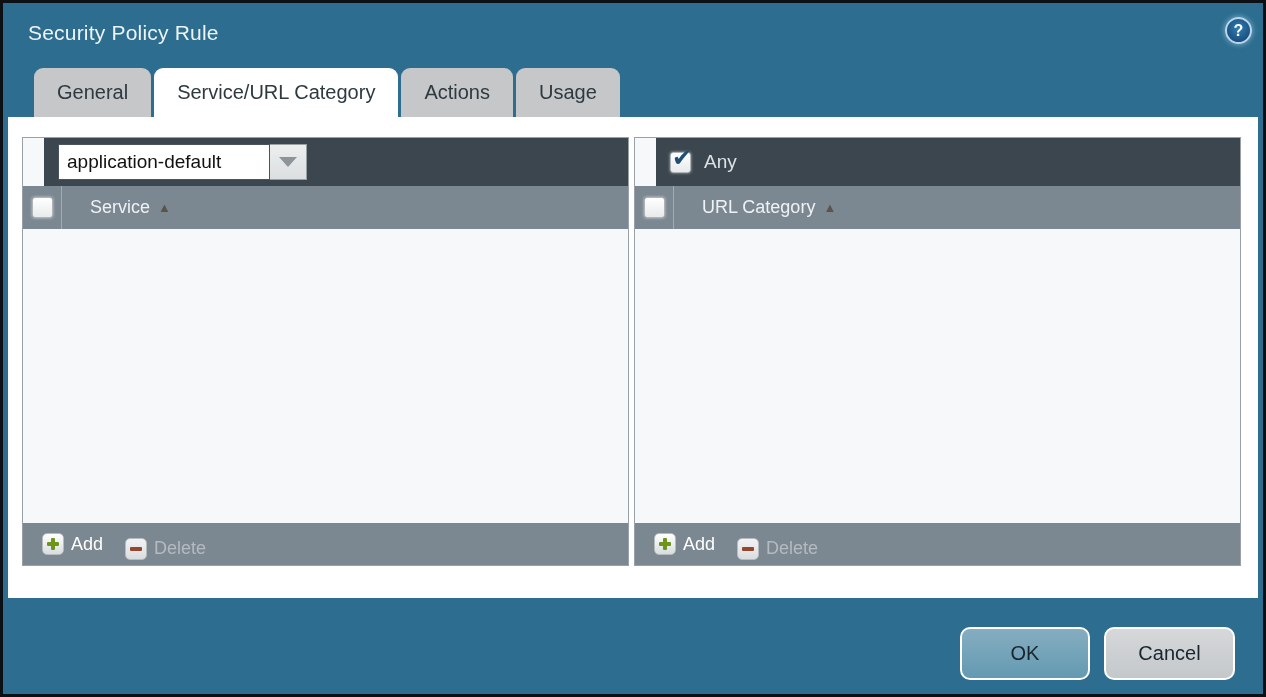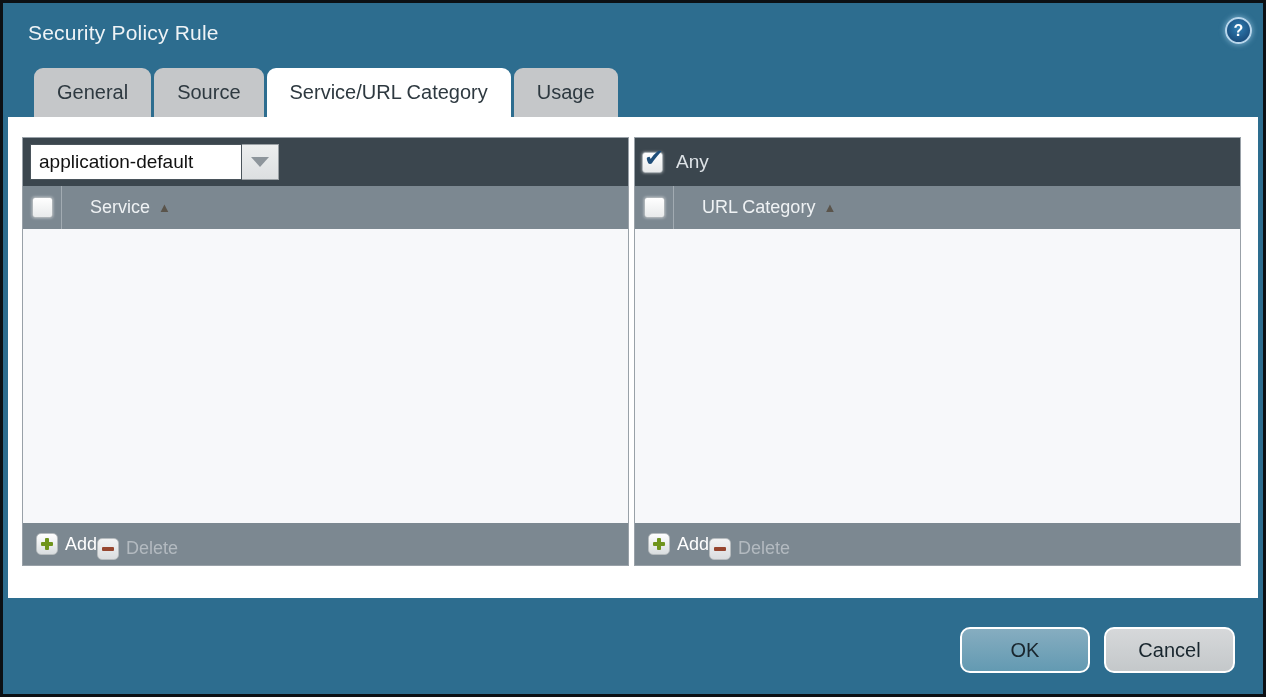--- a/index.html
+++ b/index.html
@@ -44,21 +44,21 @@
   }
   .panel{
     position:absolute;top:20px;width:607px;height:429px;
     display:flex;flex-direction:column;
     border:1px solid #99a1a8;box-sizing:border-box;background:#f7f8fa;
   }
   .panel.left{left:14px;}
   .panel.right{left:626px;}
   .panel-top{
     height:48px;flex:0 0 48px;background:#3b464e;
-    display:flex;align-items:center;padding:0 7px;box-sizing:border-box;
+    display:flex;align-items:center;padding:0 14px;box-sizing:border-box;margin-left:21px;
   }
   .dropdown{display:flex;align-items:stretch;height:36px;}
   .dropdown input{
     width:212px;border:1px solid #4a545b;background:#ffffff;
     font-family:"Liberation Sans","DejaVu Sans",sans-serif;
     font-size:19px;color:#111;padding:0 8px;outline:none;box-sizing:border-box;
   }
   .dropdown .drop-btn{
     width:37px;background:linear-gradient(#eceeee,#dcdfe1);
     border:1px solid #9aa0a4;border-left:none;
@@ -86,21 +86,21 @@
   }
   .cb-cell{
     width:39px;flex:0 0 39px;display:flex;align-items:center;justify-content:center;
     border-right:1px solid #a2abb2;height:100%;box-sizing:border-box;
   }
   .col-label{color:#eff2f4;font-size:18px;margin-left:28px;}
   .sort-arrow{color:#5a544b;font-size:13px;margin-left:8px;}
   .list-area{flex:1 1 auto;background:#f7f8fa;}
   .panel-bottom{
     height:42px;flex:0 0 42px;background:#7c8891;
-    display:flex;align-items:center;padding:0 13px;box-sizing:border-box;
+    display:flex;align-items:center;padding:0 19px;gap:22px;box-sizing:border-box;
   }
   .tool-btn{display:flex;align-items:center;gap:7px;cursor:pointer;}
   .tool-icon{
     width:22px;height:22px;border-radius:5px;box-sizing:border-box;
     border:1px solid #b6bbbe;position:relative;
   }
   .add-icon{background:linear-gradient(#ffffff,#d9dddf);}
   .add-icon::before,.add-icon::after{
     content:"";position:absolute;background:#6f941c;border-radius:1px;
   }
@@ -109,21 +109,21 @@
   .minus-icon{background:linear-gradient(#f2f3f4,#dadddf);}
   .minus-icon::before{
     content:"";position:absolute;left:4px;top:8px;width:12px;height:4px;
     background:#96462f;border-radius:1px;
   }
   .tool-label{font-size:18px;color:#ffffff;}
   .tool-btn.disabled{cursor:default;margin-top:9px;}
   .tool-btn.disabled .tool-label{color:#b3bac0;}
   
   .btn{
-    position:absolute;height:46px;border-radius:10px;
+    position:absolute;height:53px;border-radius:10px;
     border:2px solid #ffffff;box-sizing:border-box;
     display:flex;align-items:center;justify-content:center;
     font-size:20px;color:#19262e;cursor:pointer;
   }
   .btn-ok{
     left:957px;top:624px;width:130px;
     background:linear-gradient(#86adc0,#639ab2);
   }
   .btn-cancel{
     left:1101px;top:624px;width:131px;
@@ -137,25 +137,25 @@
 
   <div class="title">Security Policy Rule</div>
   <div class="help-icon">
     <span>?</span>
   </div>
 
   <div class="tabbar">
     <div class="tab">
         <span>General</span>
       </div>
-    <div class="tab">
-        <span>Source</span>
-      </div>
     <div class="tab active">
         <span>Service/URL Category</span>
+      </div>
+    <div class="tab">
+        <span>Actions</span>
       </div>
     <div class="tab">
         <span>Usage</span>
       </div>
   </div>
 
   <div class="content">
 
     <div class="panel left">
       <div class="panel-top">

